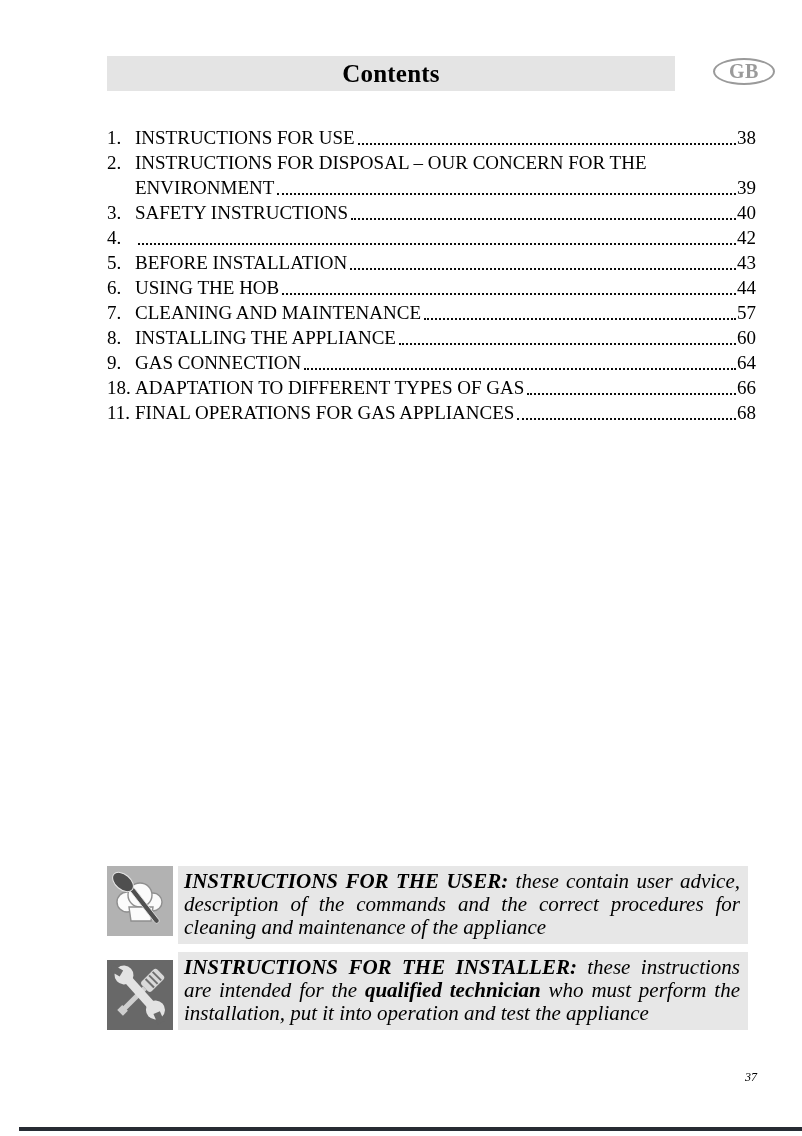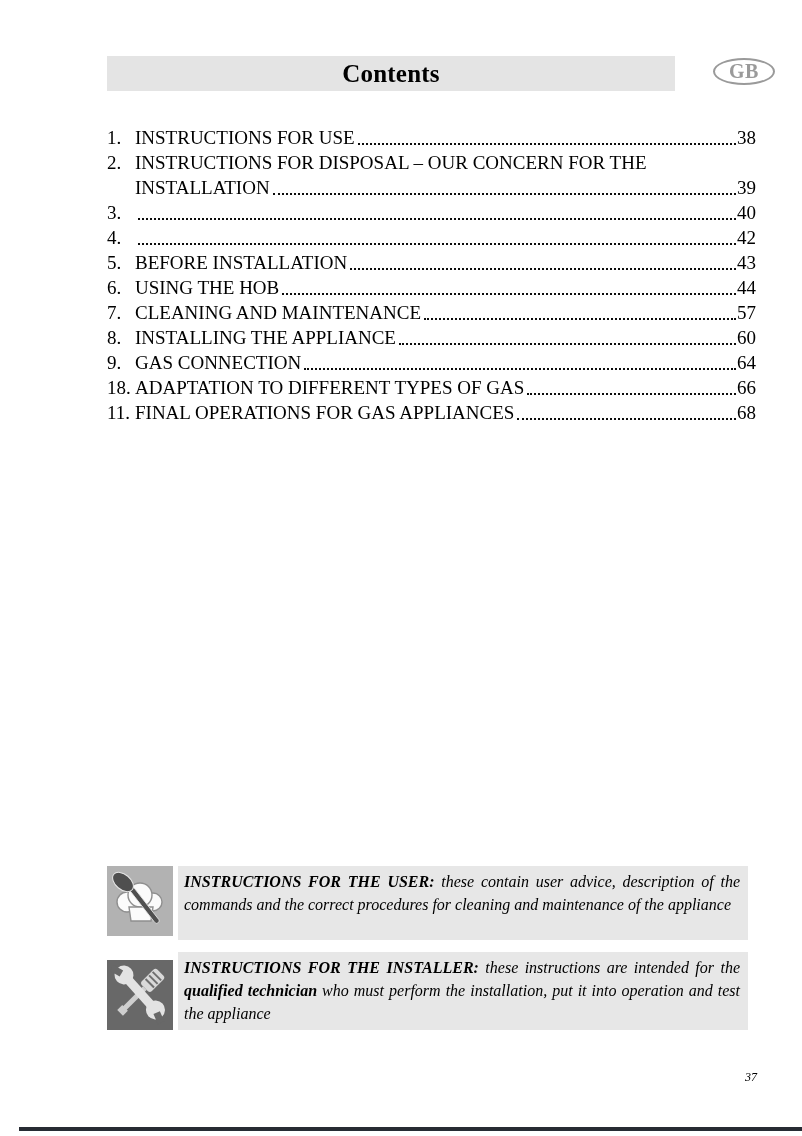--- a/index.html
+++ b/index.html
@@ -35,21 +35,21 @@
   .toc-title{flex:none;}
   .toc-leader{flex:1;align-self:stretch;border-bottom:2px dotted #0c0c0c;margin:0 1px 5px 3px;min-width:6px;}
   .toc-page{flex:none;}
   
   .note{position:absolute;left:88px;display:flex;align-items:flex-start;}
   .note-1{top:866px;}
   .note-2{top:952px;align-items:flex-end;}
   .note-icon{flex:none;width:66px;height:70px;margin-right:5px;display:block;}
   .note-body{
     box-sizing:border-box;width:570px;min-height:74px;background:var(--note-bg);
-    padding:4px 8px 5px 6px;font-size:16px;font-style:italic;line-height:23px;
+    padding:4px 8px 5px 6px;font-size:21px;font-style:italic;line-height:23px;
     text-align:justify;
   }
   .note-label{font-weight:bold;}
   .seg-bold{font-weight:bold;}
   
   .page-number{position:absolute;top:1070px;right:64px;font-size:12px;font-style:italic;}
   .bottom-rule{position:absolute;left:0;top:1127px;width:802px;height:4px;background:var(--rule);}
 </style>
 </head>
 <body>
@@ -70,26 +70,27 @@
         <span class="toc-title">INSTRUCTIONS FOR USE</span>
         <span class="toc-leader"></span>
         <span class="toc-page">38</span>
       </div>
       <div class="toc-row">
         <span class="toc-num">2.</span>
         <span class="toc-title">INSTRUCTIONS FOR DISPOSAL – OUR CONCERN FOR THE</span>
       </div>
       <div class="toc-row">
         <span class="toc-num"></span>
-        <span class="toc-title">INSTALLATION</span>
+        <span class="toc-title">ENVIRONMENT</span>
         <span class="toc-leader"></span>
         <span class="toc-page">39</span>
       </div>
       <div class="toc-row">
         <span class="toc-num">3.</span>
+        <span class="toc-title">SAFETY INSTRUCTIONS</span>
         <span class="toc-leader"></span>
         <span class="toc-page">40</span>
       </div>
       <div class="toc-row">
         <span class="toc-num">4.</span>
         <span class="toc-leader"></span>
         <span class="toc-page">42</span>
       </div>
       <div class="toc-row">
         <span class="toc-num">5.</span>

